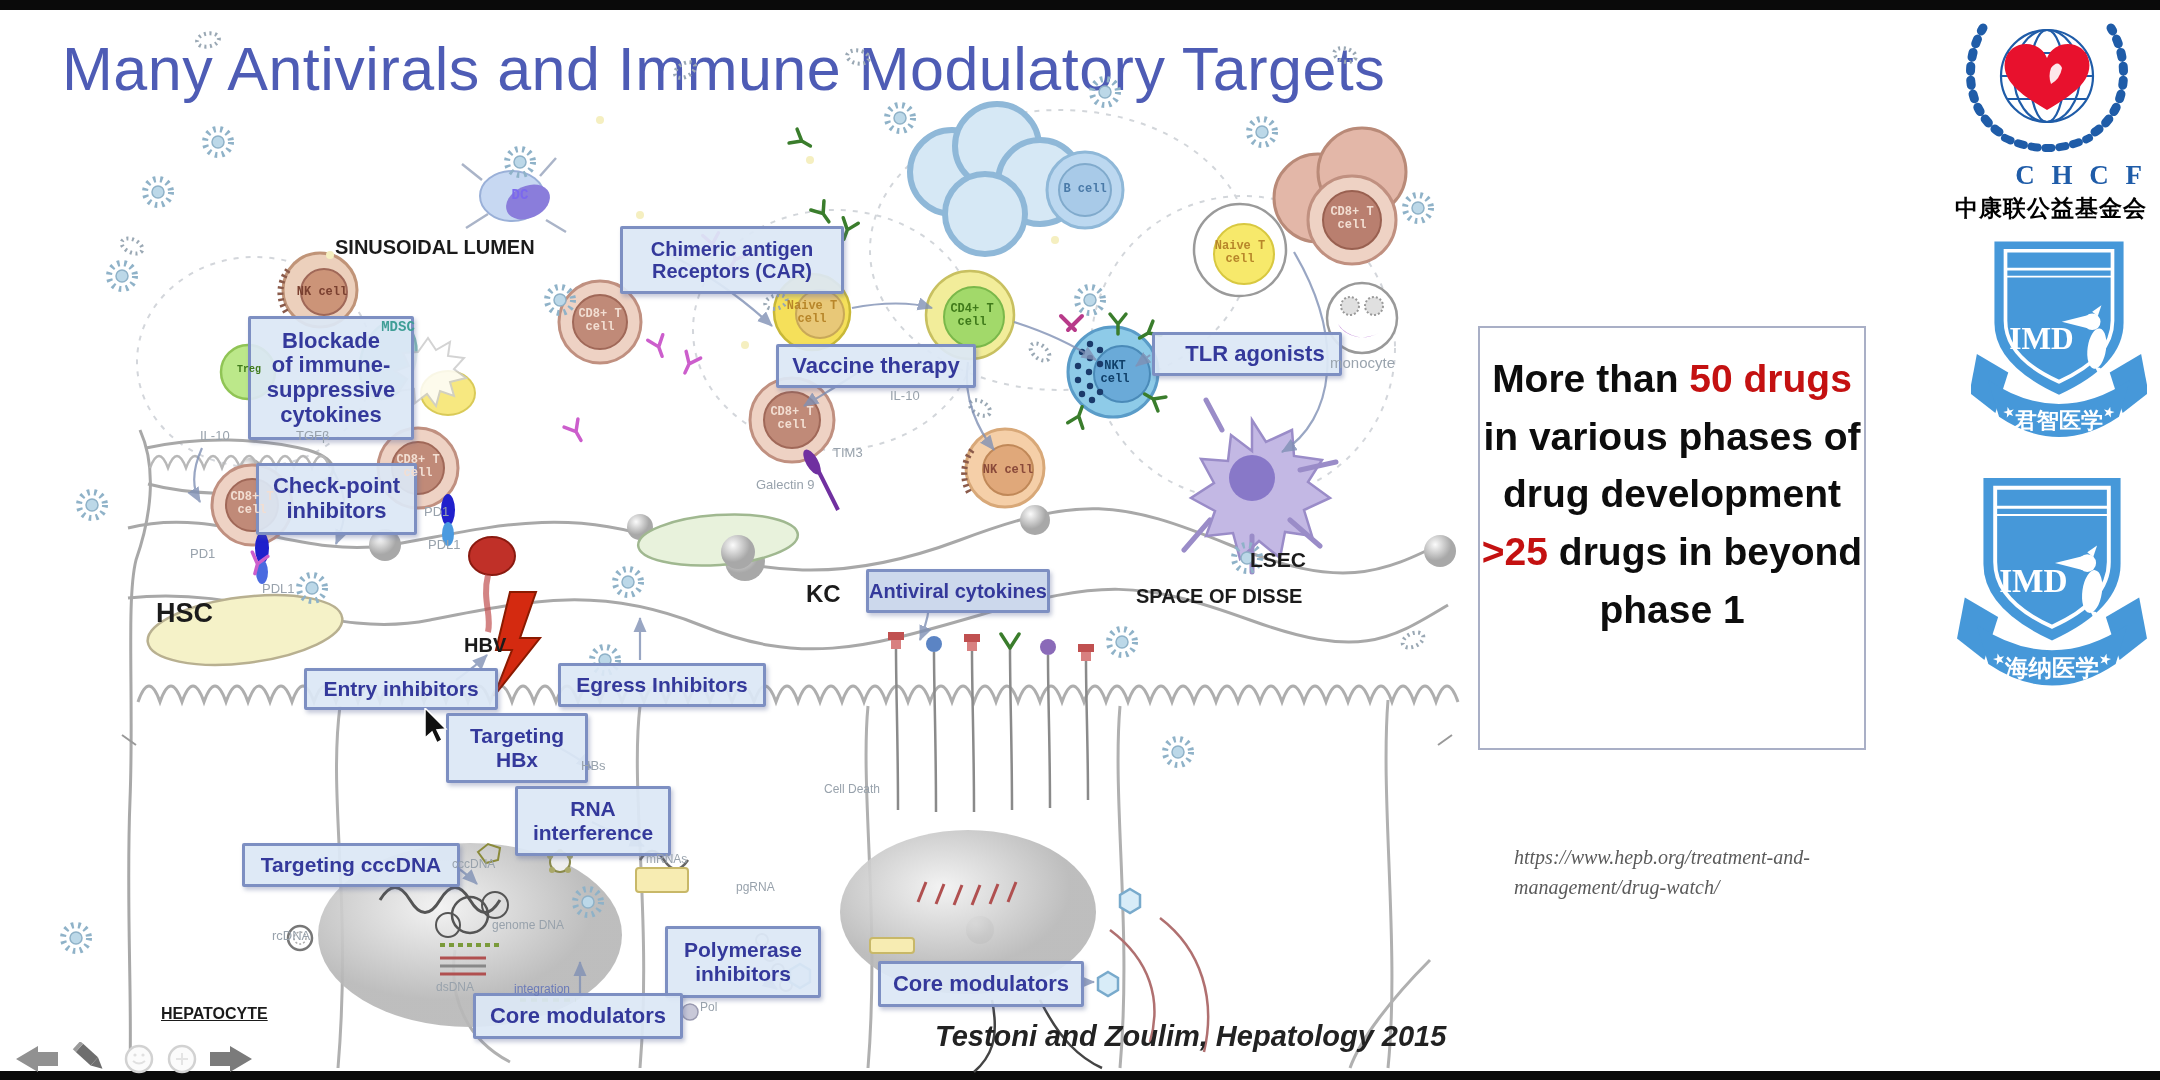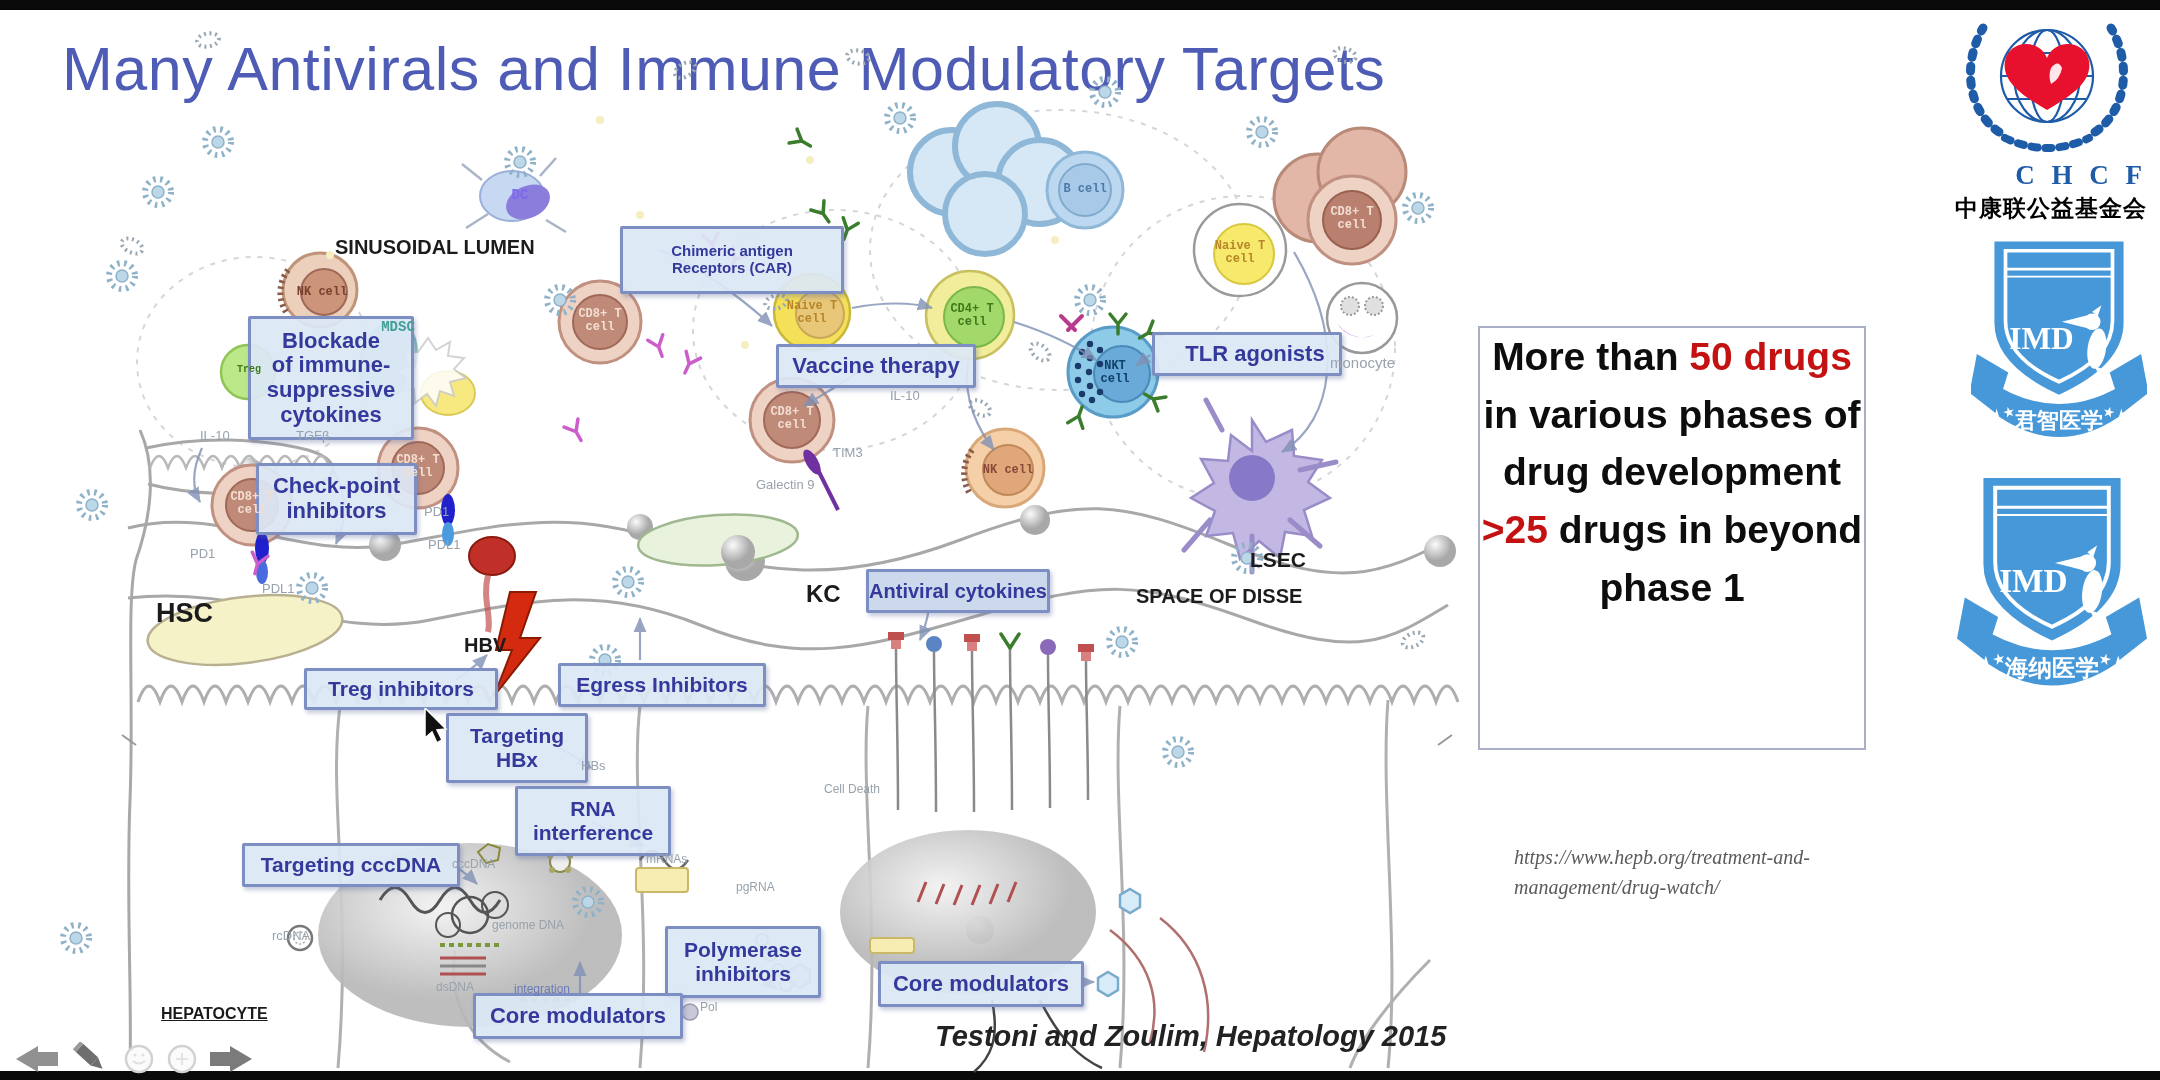--- a/index.html
+++ b/index.html
@@ -11,21 +11,21 @@
          color:#4e5cb5;letter-spacing:.5px;white-space:nowrap;}
   .tbox{position:absolute;background:rgba(220,231,245,.93);border:3px solid #7d8fc2;border-radius:2px;
         color:#34399b;font-weight:bold;text-align:center;line-height:1.12;font-size:21px;
         box-shadow:2px 3px 4px rgba(90,100,150,.35);display:flex;flex-direction:column;justify-content:center;}
   .tbox span{display:block;}
   .blabel{position:absolute;color:#1b1b1b;font-weight:bold;white-space:nowrap;}
   .slabel{position:absolute;color:#98a2ac;font-size:13px;white-space:nowrap;}
   .clabel{position:absolute;font-weight:bold;text-align:center;line-height:1.05;font-size:12px;font-family:Liberation Mono, monospace;}
   #info-box{position:absolute;left:1478px;top:326px;width:388px;height:424px;background:#fff;
         border:2px solid #a9afc6;box-sizing:border-box;text-align:center;color:#0d0d0d;
-        font-weight:bold;font-size:39px;line-height:1.48;}
+        font-weight:bold;font-size:39px;line-height:1.48;padding-top:22px;}
   #info-box .red{color:#c41111;}
   #info-box .p2{}
   #ref-url{position:absolute;left:1514px;top:842px;width:380px;font-family:"Liberation Serif",serif;
         font-style:italic;color:#5a5a5a;font-size:20px;line-height:1.5;}
   #citation{position:absolute;left:935px;top:1020px;font-style:italic;font-weight:600;
         color:#222;font-size:29px;white-space:nowrap;}
   #logo-col{position:absolute;left:1942px;top:6px;width:205px;text-align:right;}
   #chcf-acronym{font-family:"Liberation Serif",serif;font-weight:bold;color:#1f5ca8;
         font-size:27px;letter-spacing:5px;margin-top:2px;}
   #chcf-name{font-weight:bold;color:#000;font-size:23px;margin-top:2px;letter-spacing:1px;}
@@ -380,21 +380,21 @@
   </svg>
 
   <div class="blabel" style="left:335px;top:236px;font-size:20px;">SINUSOIDAL LUMEN</div>
   <div class="blabel" style="left:806px;top:580px;font-size:24px;">KC</div>
   <div class="blabel" style="left:1250px;top:548px;font-size:21px;">LSEC</div>
   <div class="blabel" style="left:1136px;top:585px;font-size:20px;">SPACE OF DISSE</div>
   <div class="blabel" style="left:156px;top:598px;font-size:27px;">HSC</div>
   <div class="blabel" style="left:464px;top:634px;font-size:20px;">HBV</div>
   <div class="blabel" style="left:161px;top:1005px;font-size:16px;text-decoration:underline;">HEPATOCYTE</div>
 
-  <div class="tbox" style="left:620px;top:226px;width:218px;height:62px;font-size:15px;text-align:center;">
+  <div class="tbox" style="left:620px;top:226px;width:218px;height:62px;font-size:20px;text-align:center;">
     <span>Chimeric antigen</span>
       <span>Receptors (CAR)</span>
   </div>
   <div class="tbox" style="left:248px;top:316px;width:160px;height:118px;font-size:22px;">
     <span>Blockade</span>
       <span>of immune-</span>
       <span>suppressive</span>
       <span>cytokines</span>
   </div>
   <div class="tbox" style="left:256px;top:463px;width:155px;height:66px;font-size:22px;">
@@ -404,21 +404,21 @@
   <div class="tbox" style="left:776px;top:344px;width:194px;height:38px;font-size:22px;">
     <span>Vaccine therapy</span>
   </div>
   <div class="tbox" style="left:1152px;top:332px;width:168px;height:38px;font-size:22px;padding-left:16px;">
     <span>TLR agonists</span>
   </div>
   <div class="tbox" style="left:866px;top:569px;width:178px;height:38px;font-size:20px;background:#ccd8ec;">
     <span>Antiviral cytokines</span>
   </div>
   <div class="tbox" style="left:304px;top:668px;width:188px;height:36px;">
-    <span>Treg inhibitors</span>
+    <span>Entry inhibitors</span>
   </div>
   <div class="tbox" style="left:558px;top:663px;width:202px;height:38px;">
     <span>Egress Inhibitors</span>
   </div>
   <div class="tbox" style="left:446px;top:713px;width:136px;height:64px;">
     <span>Targeting</span>
       <span>HBx</span>
   </div>
   <div class="tbox" style="left:515px;top:786px;width:150px;height:64px;">
     <span>RNA</span>

